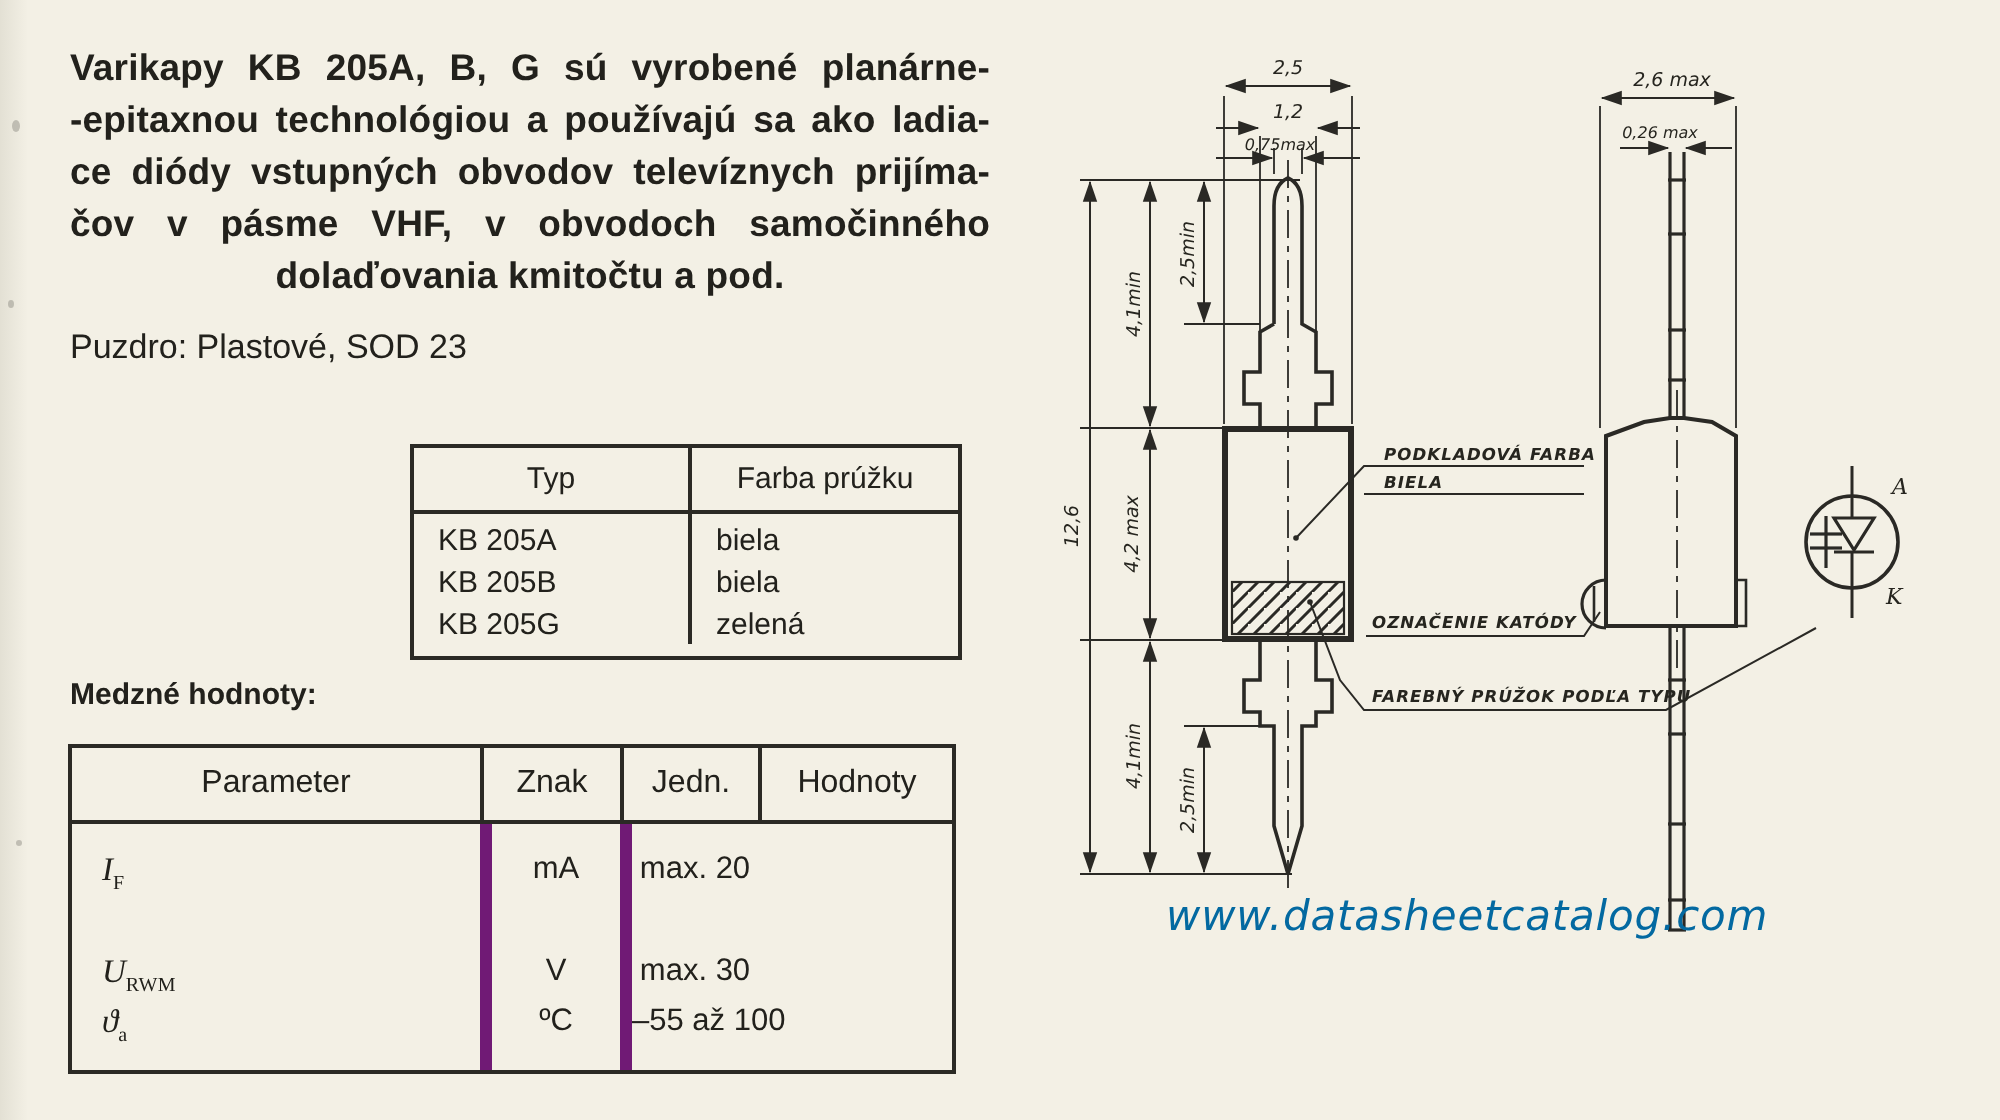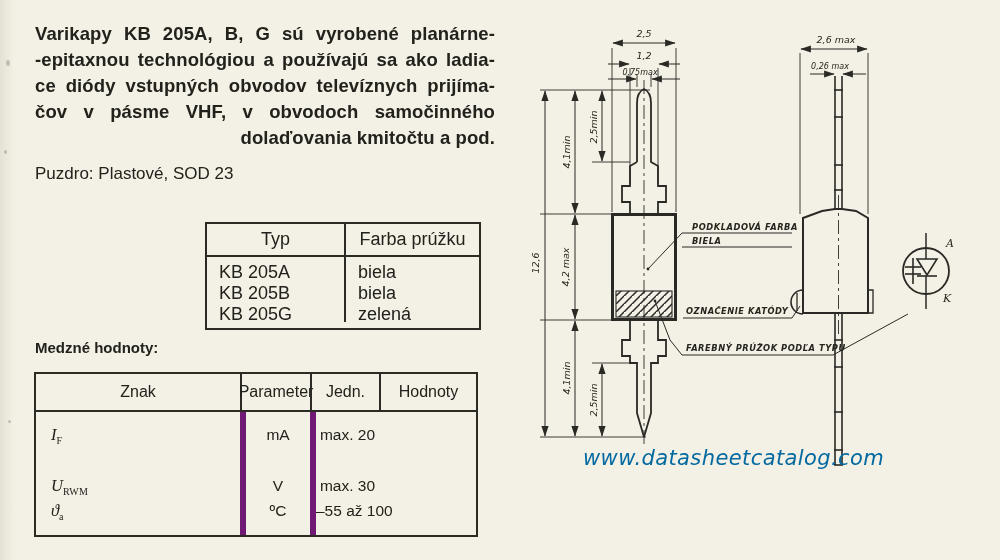--- a/index.html
+++ b/index.html
@@ -10,26 +10,26 @@
     color:#22211c;
   }
   .edge-shade{position:absolute;left:0;top:0;width:14px;height:560px;
     background:linear-gradient(90deg,#e3e0d4,#f3f0e5);}
   .speck{position:absolute;background:#8a887e;border-radius:50%;opacity:.45}
 
   
   .intro{position:absolute;left:35px;top:21px;width:460px;
     font-weight:bold;font-size:18.5px;line-height:26px;letter-spacing:.1px}
   .intro .jl{text-align:justify;text-align-last:justify}
-  .intro .ll{text-align:right}
+  .intro .ll{text-align:center}
   .puzdro{position:absolute;left:35px;top:164px;font-size:17px}
 
   
   .t1{position:absolute;left:205px;top:222px;width:276px;height:108px;
-    border:2px solid #2b2a25;font-size:18px;box-sizing:border-box}
+    border:2px solid #2b2a25;font-size:15px;box-sizing:border-box}
   .t1 .hdr{display:grid;grid-template-columns:137px 1fr;height:31px;
     border-bottom:2px solid #2b2a25}
   .t1 .hdr>div{display:flex;align-items:center;justify-content:center}
   .t1 .hdr>div+div{border-left:2px solid #2b2a25}
   .t1 .bdy{display:grid;grid-template-columns:137px 1fr;height:65px}
   .t1 .col{position:relative}
   .t1 .col+.col{border-left:2px solid #2b2a25}
   .t1 .ln{position:absolute;left:12px;white-space:nowrap}
 
   .h2{position:absolute;left:35px;top:339px;font-weight:bold;font-size:15px}
@@ -98,22 +98,22 @@
         <div class="ln" style="top:26px">biela</div>
         <div class="ln" style="top:47px">zelená</div>
       </div>
     </div>
   </div>
 
   <div class="h2">Medzné hodnoty:</div>
 
   <div class="t2">
     <div class="hdr">
+      <div>Parameter</div>
       <div>Znak</div>
-      <div>Parameter</div>
       <div>Jedn.</div>
       <div>Hodnoty</div>
     </div>
     <div class="bdy">
       <div class="col">
         <div class="ln znak" style="top:13px;left:15px"><span>I</span><sub>F</sub></div>
         <div class="ln znak" style="top:64px;left:15px"><span>U</span><sub>RWM</sub></div>
         <div class="ln znak" style="top:89px;left:15px"><span>ϑ</span><sub>a</sub></div>
       </div>
       <div class="col">

